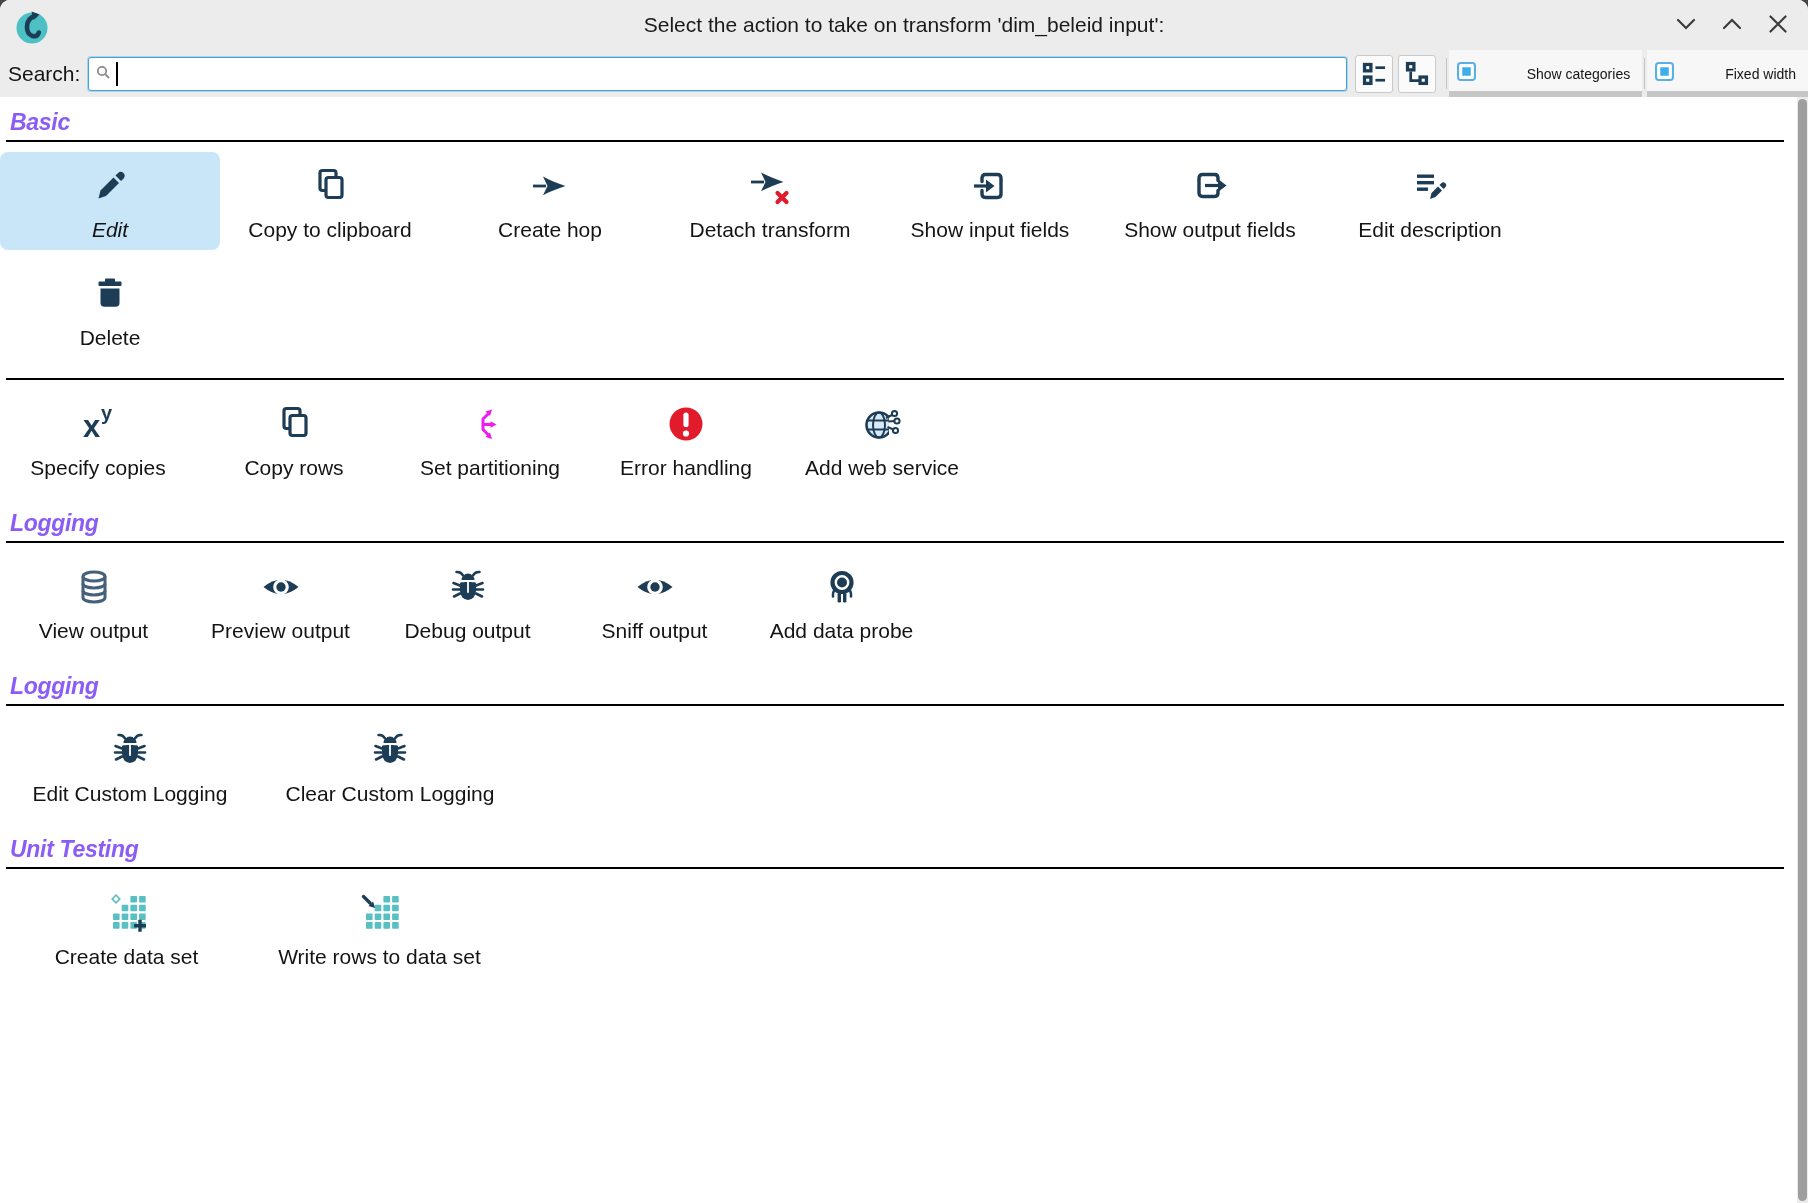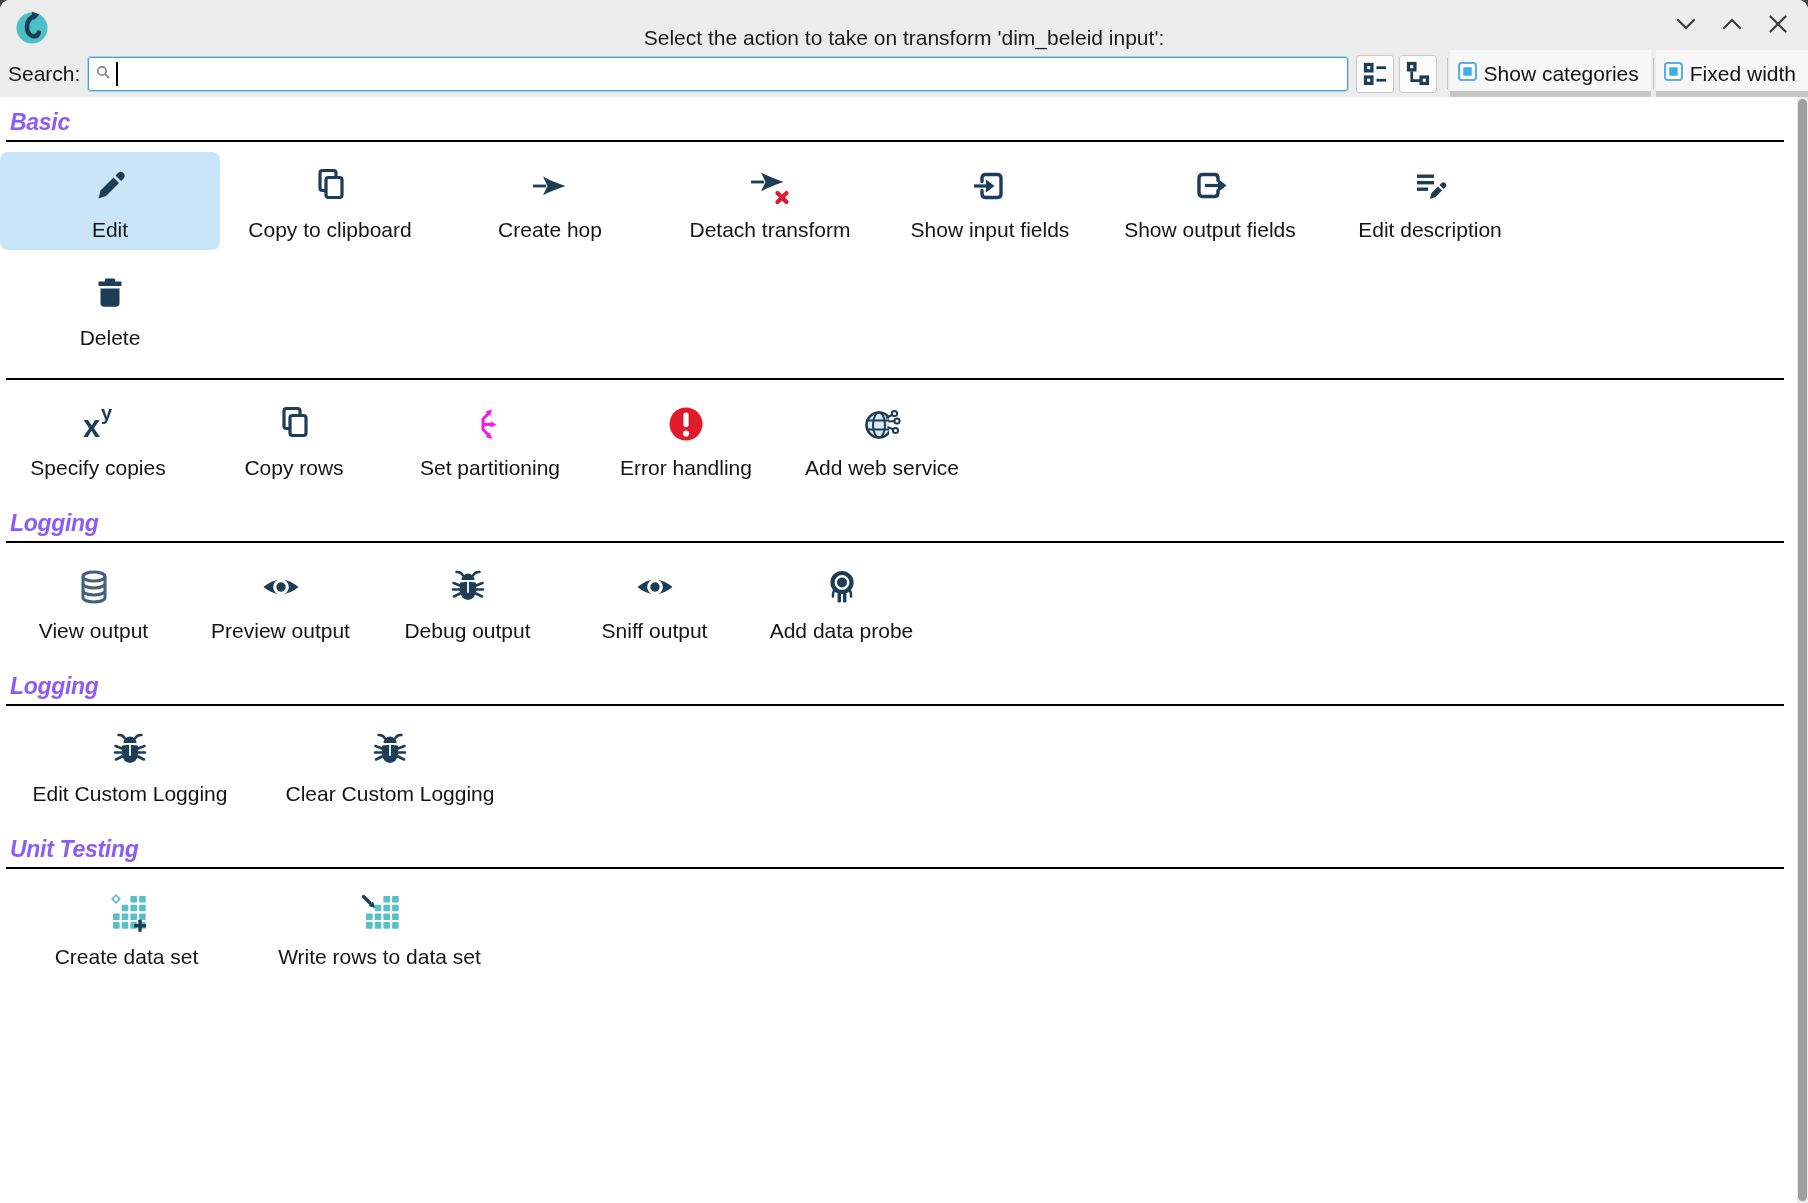--- a/index.html
+++ b/index.html
@@ -13,21 +13,21 @@
     width:1808px; height:1203px;
     background:#ffffff;
     border-radius:10px 10px 0 0;
     overflow:hidden;
     display:flex; flex-direction:column;
     box-shadow: inset 0 1px 0 #fafafa;
   }
   
   .titlebar {
     height:50px; background:#ececec; flex:0 0 auto;
-    position:relative; display:flex; align-items:flex-end;
+    position:relative; display:flex; align-items:center;
   }
   .logo { position:absolute; left:12px; top:5px; width:40px; height:40px; }
   .title {
     width:100%; text-align:center; font-size:21px; color:#1a1a1a;
   }
   .wincontrols {
     position:absolute; right:14px; top:0; height:50px;
     display:flex; align-items:center; gap:14px;
   }
   .winbtn { width:32px; height:32px; border:none; background:transparent;
@@ -55,42 +55,42 @@
     border-radius:3px; display:flex; align-items:center; justify-content:center; cursor:pointer;
   }
   .vdiv { width:1px; background:#c4c4c4; margin:8px 2px; }
   .toggle {
     position:relative; display:flex; align-items:center; gap:7px;
     padding:0 12px 0 8px; cursor:pointer; background:#f7f7f7;
   }
   .toggle::after {
     content:""; position:absolute; left:0; right:0; bottom:0; height:6px; background:#c6c6c6;
   }
-  .toggle-label { font-size:21px; white-space:nowrap; }
+  .toggle-label { font-size:14px; white-space:nowrap;margin-left:44px; }
   
   .content {
     flex:1; background:#fff; position:relative;
     padding:0 24px 0 0; overflow:hidden;
   }
   .vscroll { position:absolute; top:0; right:0; bottom:0; width:11px; background:#ebebeb; }
   .vthumb { position:absolute; top:2px; bottom:2px; left:1px; right:1px;
     background:#9e9e9e; border-radius:5px; }
   .action-section { margin-top:20px; }
   .action-section:first-child { margin-top:10px; }
   .sec-title {
     font-size:23px; font-weight:bold; font-style:italic; color:#8b5cf6;
     margin:0 0 2px 10px; line-height:30px; letter-spacing:-0.3px;
   }
   .sec-rule { border-top:2px solid #000; margin:3px 0 10px 6px; }
   .sec-grid { display:grid; grid-auto-rows:98px; row-gap:10px; }
   .cell {
     border-radius:8px; display:flex; flex-direction:column; align-items:center;
     justify-content:flex-end; padding-bottom:8px; gap:9px; cursor:pointer;
   }
-  .cell.selected { background:#c9e6f8; }
+  .cell.selected { background:#c9e6f8;font-style:italic; }
   .icn { height:46px; display:flex; align-items:center; justify-content:center; }
   .lbl { font-size:21px; color:#141414; white-space:nowrap; }
 </style>
 </head>
 <body>
 
 <div class="window">
 
   <div class="titlebar">
     <span class="logo">

